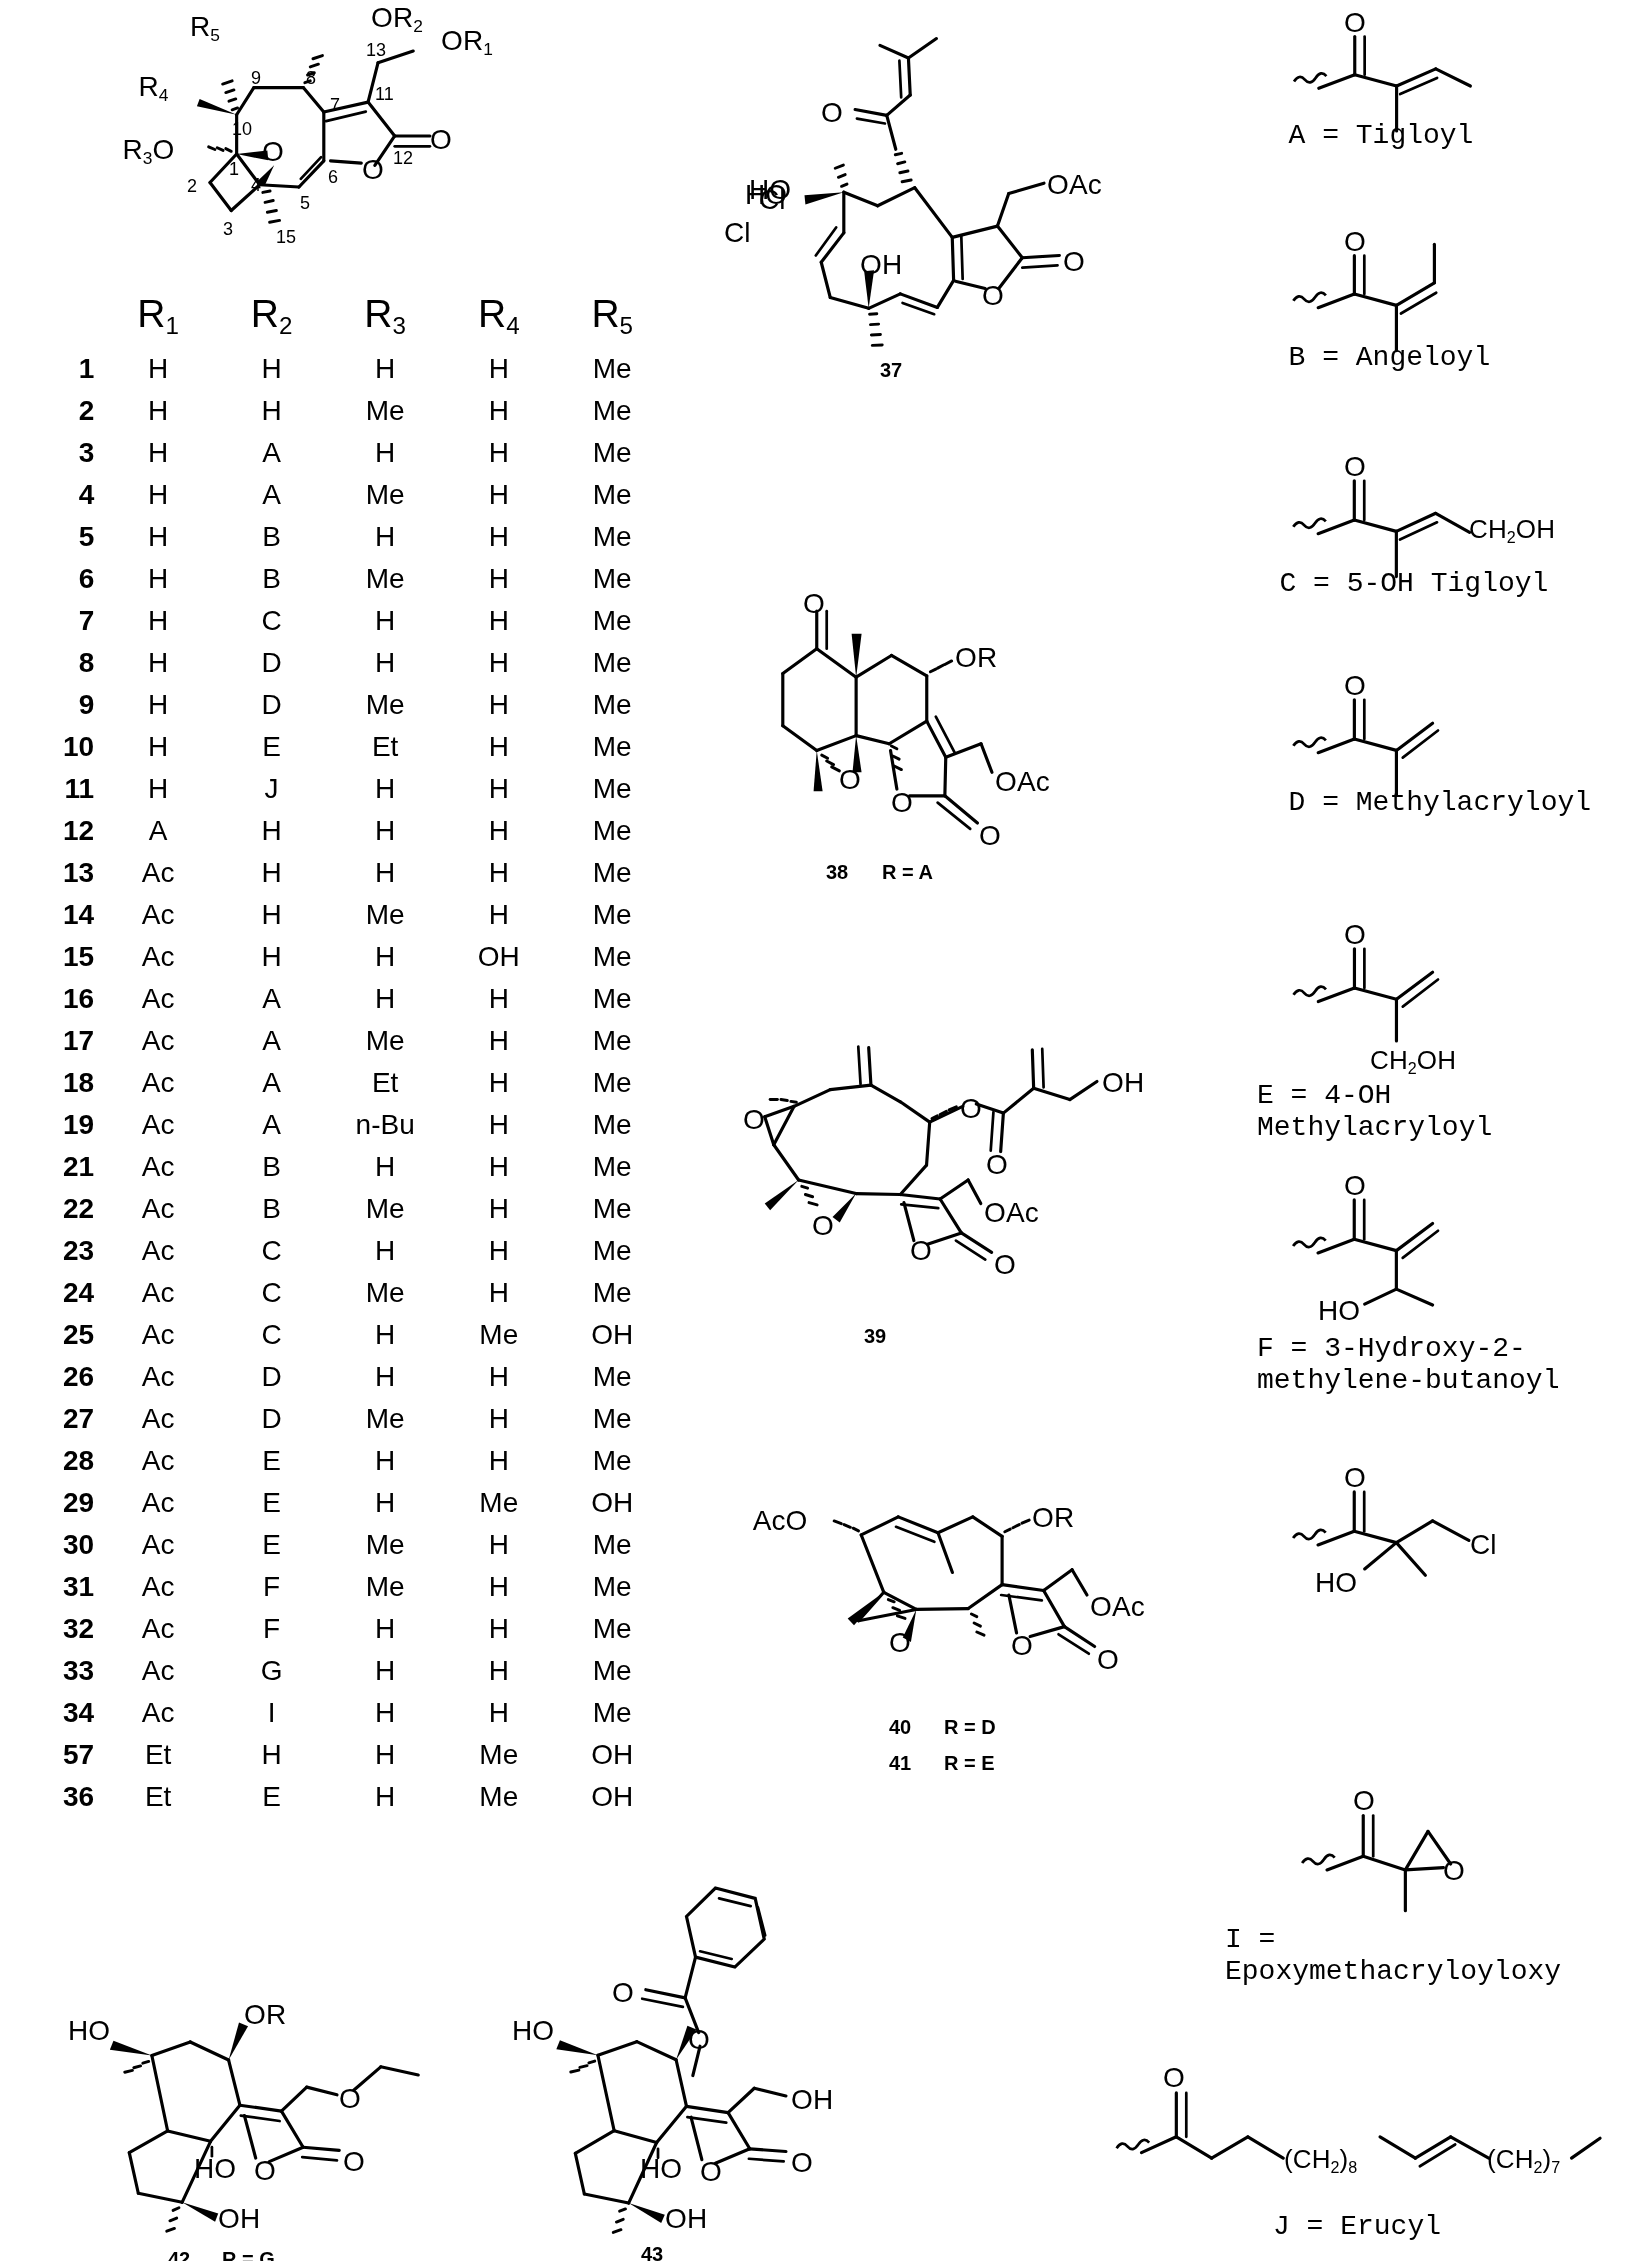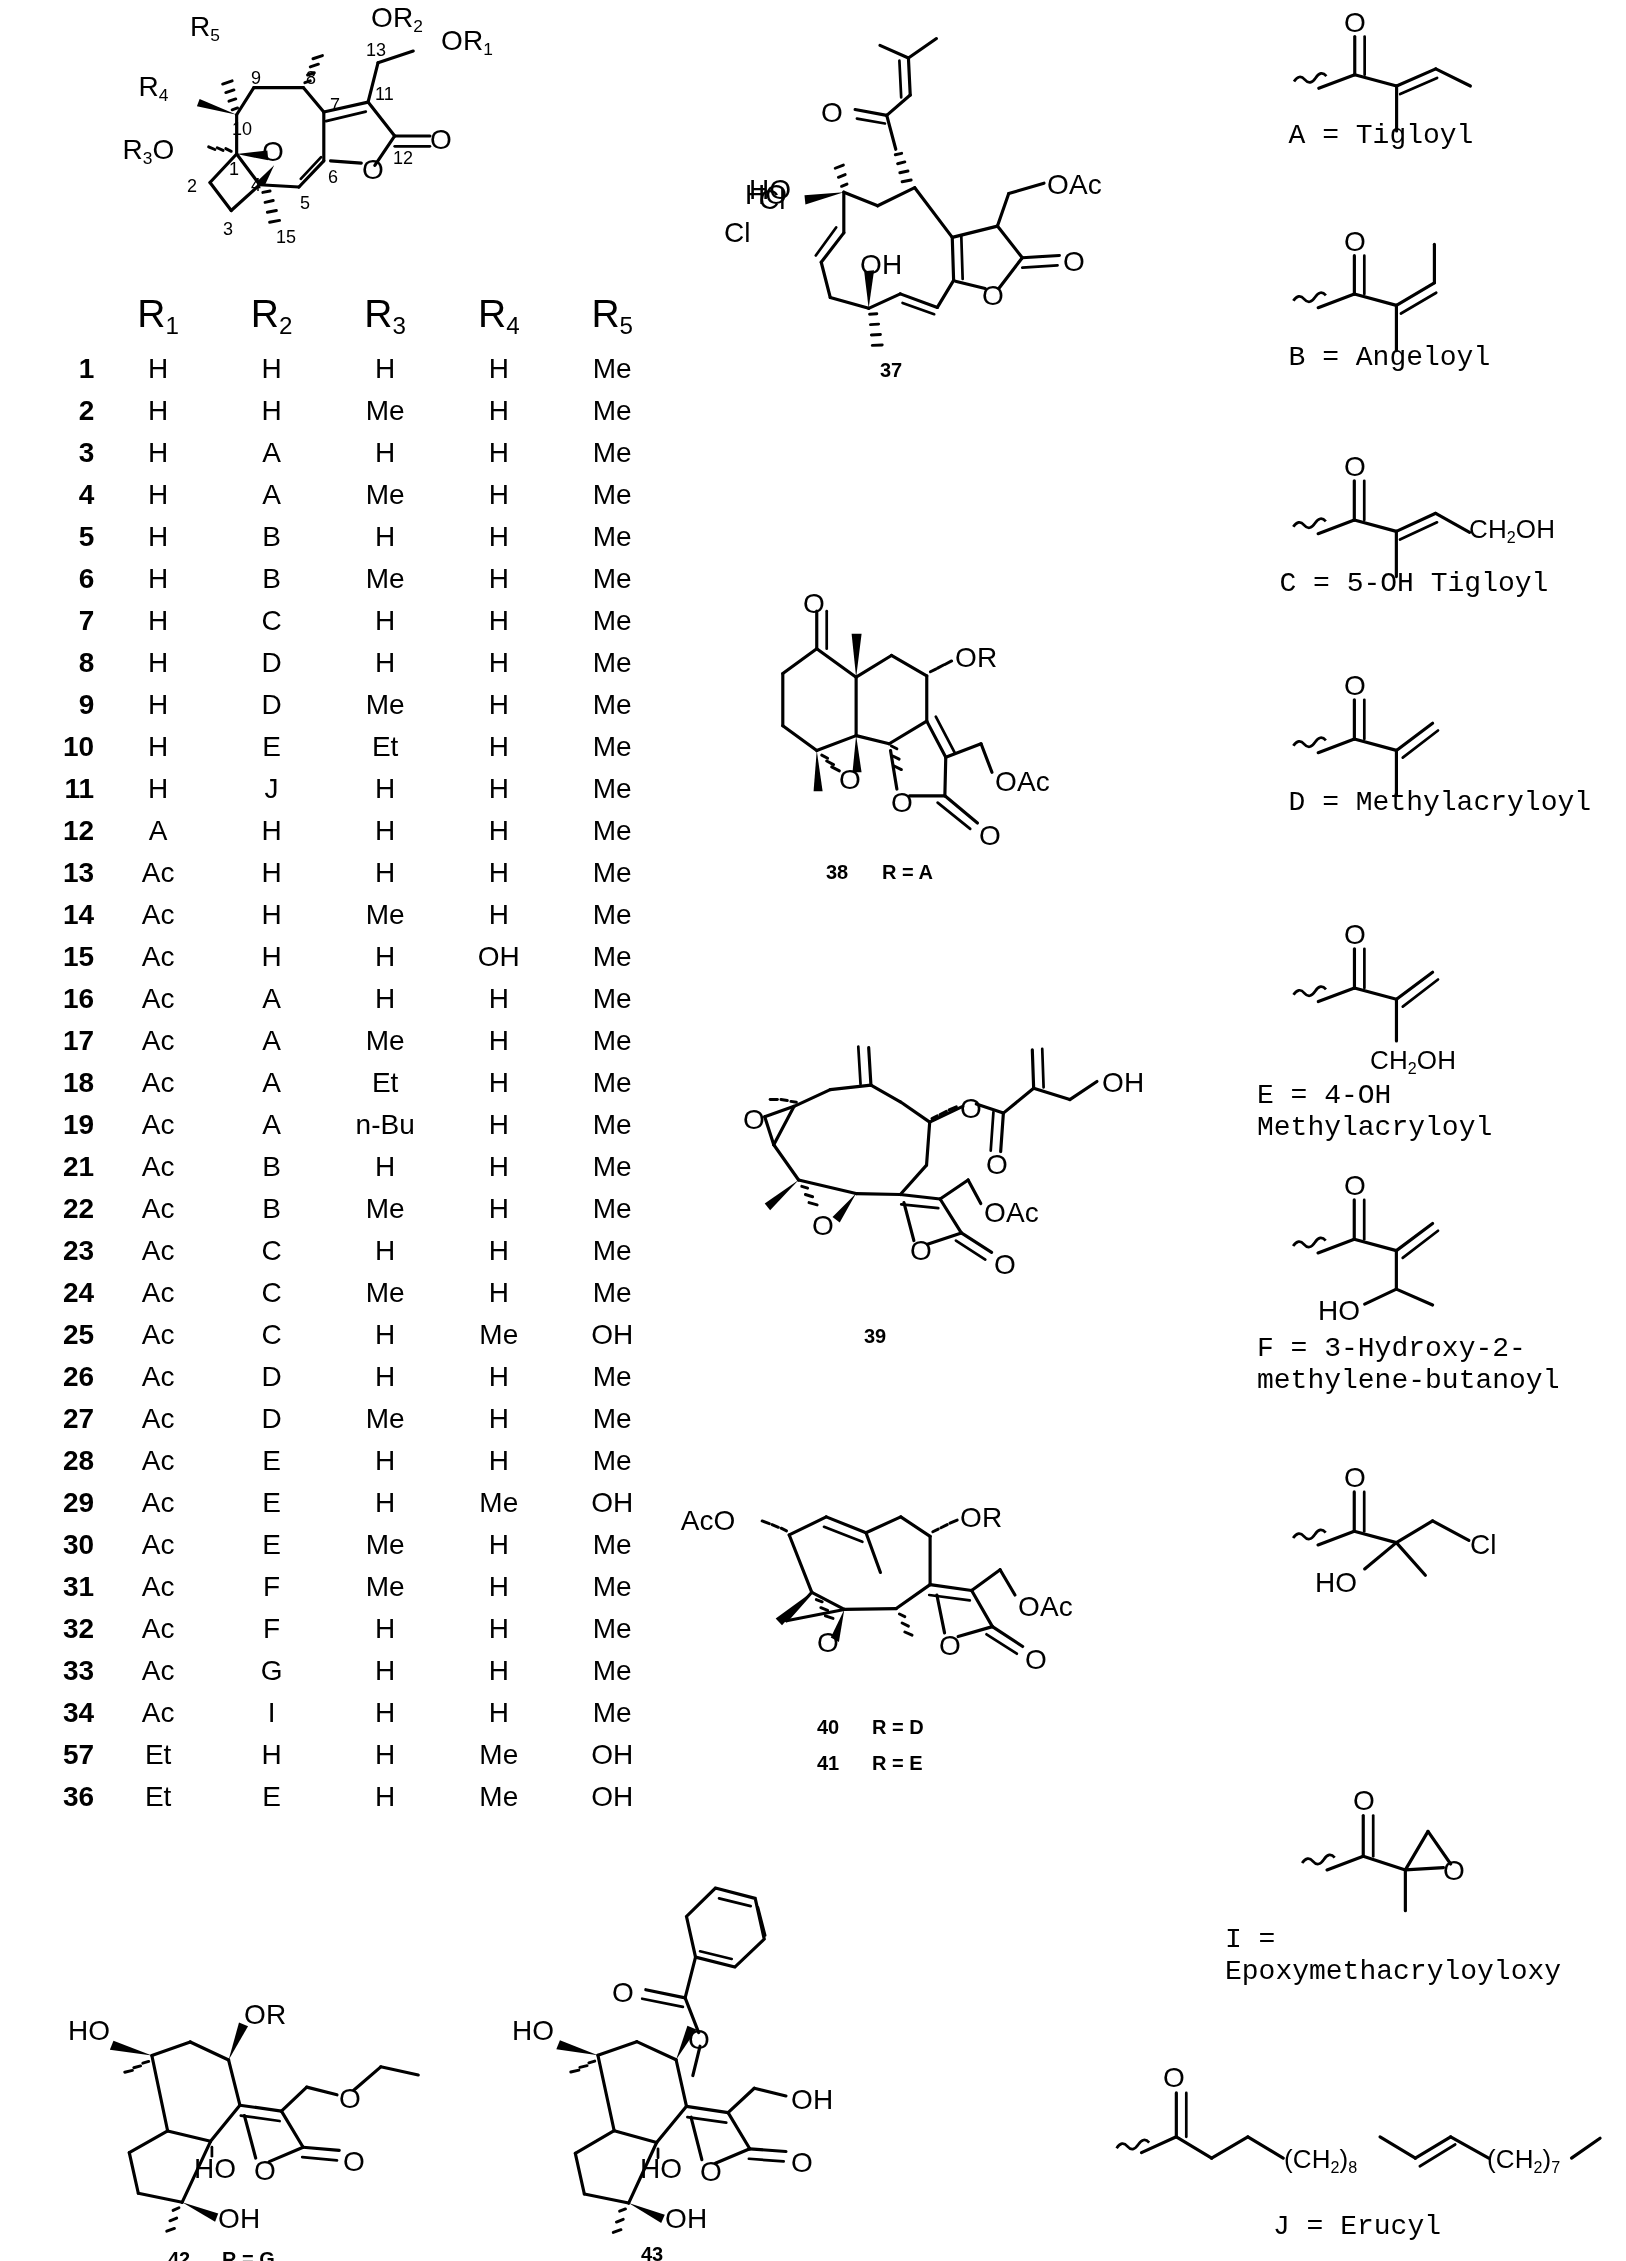--- a/index.html
+++ b/index.html
@@ -665,21 +665,21 @@
     <div class="abs atom-label" style="left:97px; top:174px;">O</div>
     <div class="abs atom-label" style="left:245px; top:57px;">O</div>
     <div class="abs atom-label" style="left:271px; top:113px;">O</div>
     <div class="abs atom-label" style="left:387px; top:31px;">OH</div>
     <div class="abs atom-label" style="left:269px; top:161px;">OAc</div>
     <div class="abs atom-label" style="left:195px; top:199px;">O</div>
     <div class="abs atom-label" style="left:279px; top:213px;">O</div>
     <div class="abs struct-label" style="left:149px; top:289px;">39</div>
   </div>
 
-  <div class="abs" style="left:668px; top:1474px;text-decoration:underline;">
+  <div class="abs" style="left:740px; top:1474px;text-decoration:underline;">
     <svg width="461" height="298" viewBox="0 0 1020 660">
 
       <path class="bond" d="M 268,135 L 350,95"></path>
       <path class="bond" d="M 350,95 L 438,130"></path>
       <path class="bondt" d="M 345,117 L 430,150"></path>
       <path class="bond" d="M 438,130 L 515,95"></path>
       <path class="bond" d="M 515,95 L 580,138"></path>
       <path class="bond" d="M 580,138 L 580,245"></path>
       <path class="bond" d="M 580,245 L 505,298"></path>
       <path class="bond" d="M 505,298 L 390,300"></path>

